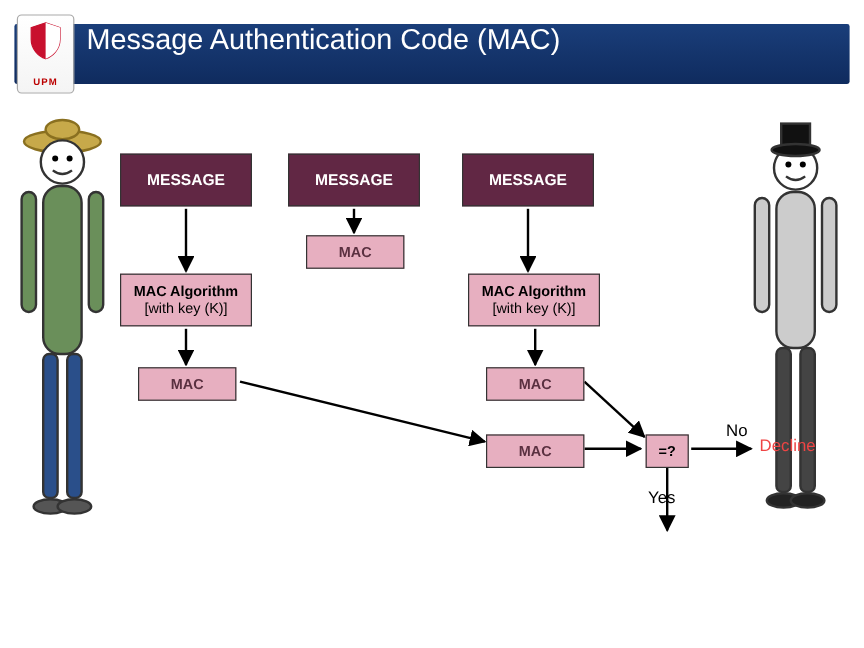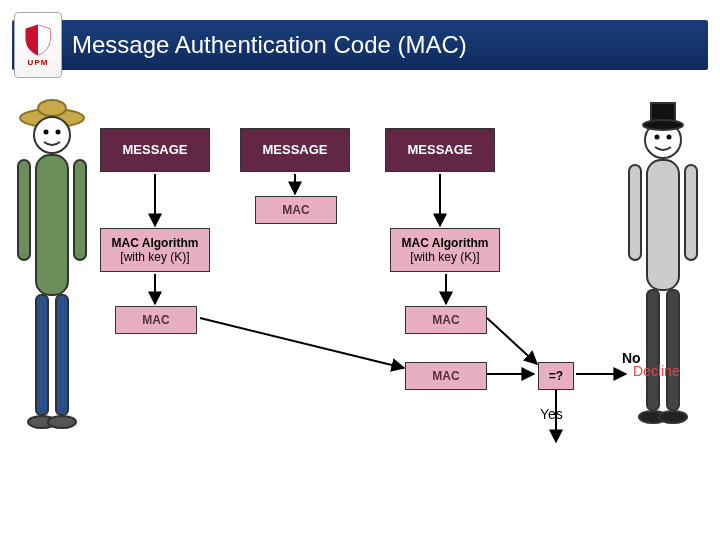--- a/index.html
+++ b/index.html
@@ -1,18 +1,18 @@
 <!DOCTYPE html>
 <html><head>
 <meta charset="utf-8">
 <style>
   body { margin:0; padding:0; font-family: Arial, sans-serif; background:#fff; width:720px; height:540px; overflow:hidden; position:relative; }
-  .titlebar { position:absolute; top:20px; left:12px; right:12px; height:50px; background:linear-gradient(#1a3e7a,#0f2b5e); border-radius:2px; display:flex; align-items:center; padding-left:60px; }
+  .titlebar { position:absolute; top:20px; left:12px; right:12px; height:50px; background:linear-gradient(#1a3e7a,#0f2b5e); border-radius:2px; display:flex; align-items:flex-start; padding-left:60px; }
   .titlebar span { color:#fff; font-size:24px; }
-  .logo { position:absolute; top:12px; left:14px; width:46px; height:56px; background:linear-gradient(#fff,#f4f4f4); border:1px solid #aaa; border-radius:4px; display:flex; flex-direction:column; align-items:center; justify-content:center; padding:4px 0; z-index:3; }
+  .logo { position:absolute; top:12px; left:14px; width:46px; height:56px; background:linear-gradient(#fff,#f4f4f4); border:1px solid #aaa; border-radius:4px; display:flex; flex-direction:column; align-items:center; justify-content:space-between; padding:4px 0; z-index:3; }
   .logo svg { width:30px; height:34px; }
   .logo-text { font-size:8px; font-weight:bold; color:#b00; letter-spacing:1px; margin-top:1px;}
   .stage { position:absolute; top:70px; left:0; width:720px; height:470px; }
   .stage svg { position:absolute; top:0; left:0; width:720px; height:470px; z-index:1; pointer-events:none; }
   .box { position:absolute; box-sizing:border-box; display:flex; align-items:center; justify-content:center; text-align:center; font-size:13px; font-weight:bold; border:1px solid #333; z-index:2; line-height:1.2; padding:13px 4px;}
   .msg { background:#612744; color:#fff; width:110px; height:44px; }
   .mac-sm { background:#e7afc0; color:#5a3040; width:82px; height:24px; font-size:12px; font-weight:bold; }
   .alg { background:#e7afc0; width:110px; height:44px; font-size:12px; font-weight:normal;text-align:center; }
   .alg b { font-weight:bold; display:block; }
   .decline { font-size:16px; color:#ef4444; font-weight:normal; text-align:center;}
@@ -102,18 +102,18 @@
 
   <div class="box msg" style="left:385px; top:58px;">MESSAGE</div>
   <div class="box alg" style="left:390px; top:158px;">
     <span><b>MAC Algorithm</b><span>[with key (K)]</span></span>
   </div>
   <div class="box mac-sm" style="left:405px; top:236px;">MAC</div>
   <div class="box mac-sm" style="left:405px; top:292px;">MAC</div>
 
   <div class="box eq" style="left:538px; top:292px;">=?</div>
 
-  <div class="lbl" style="left:622px; top:280px;font-weight:bold;">No</div>
+  <div class="lbl" style="left:605px; top:280px;">No</div>
   <div class="lbl" style="left:540px; top:336px;">Yes</div>
   <div class="lbl decline" style="left:633px; top:293px;">Decline</div>
 
 
 </div>
 
 </body></html>

